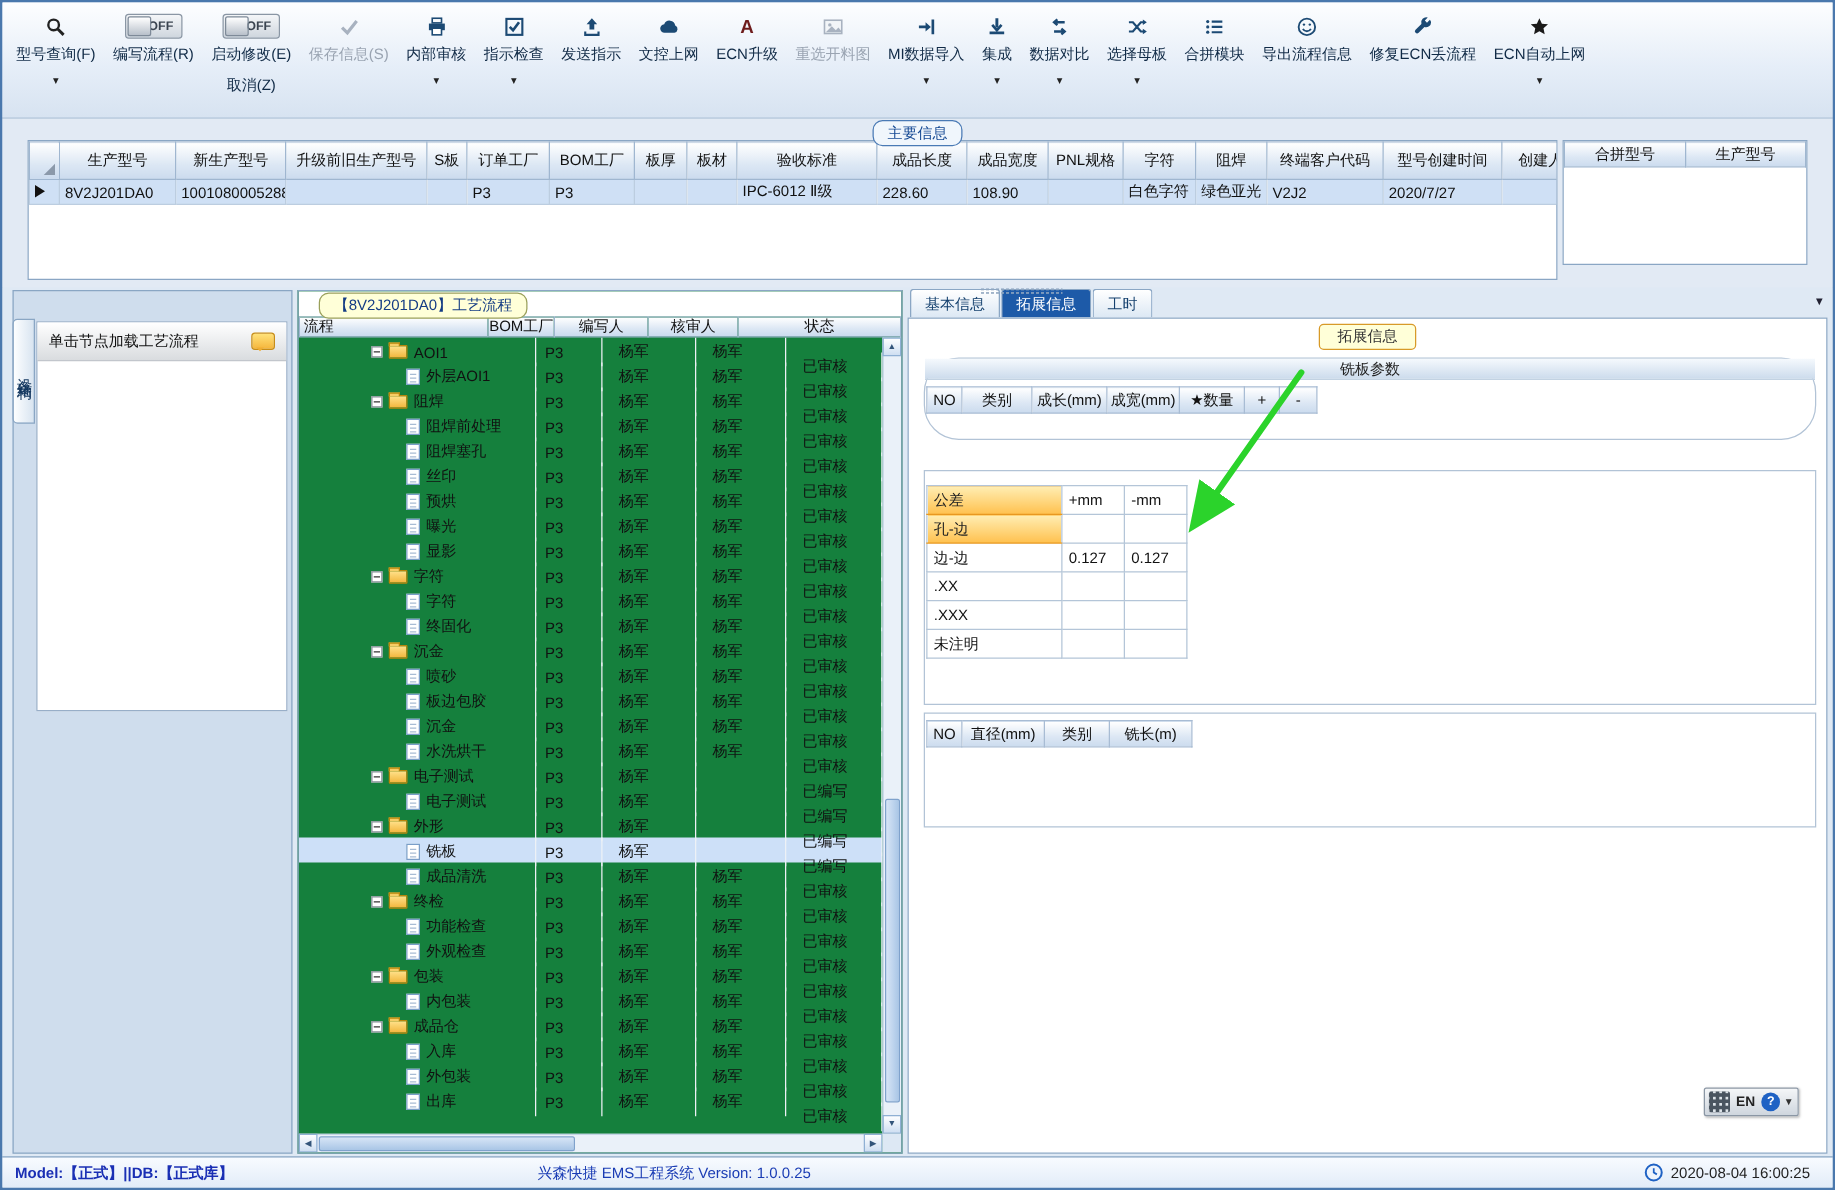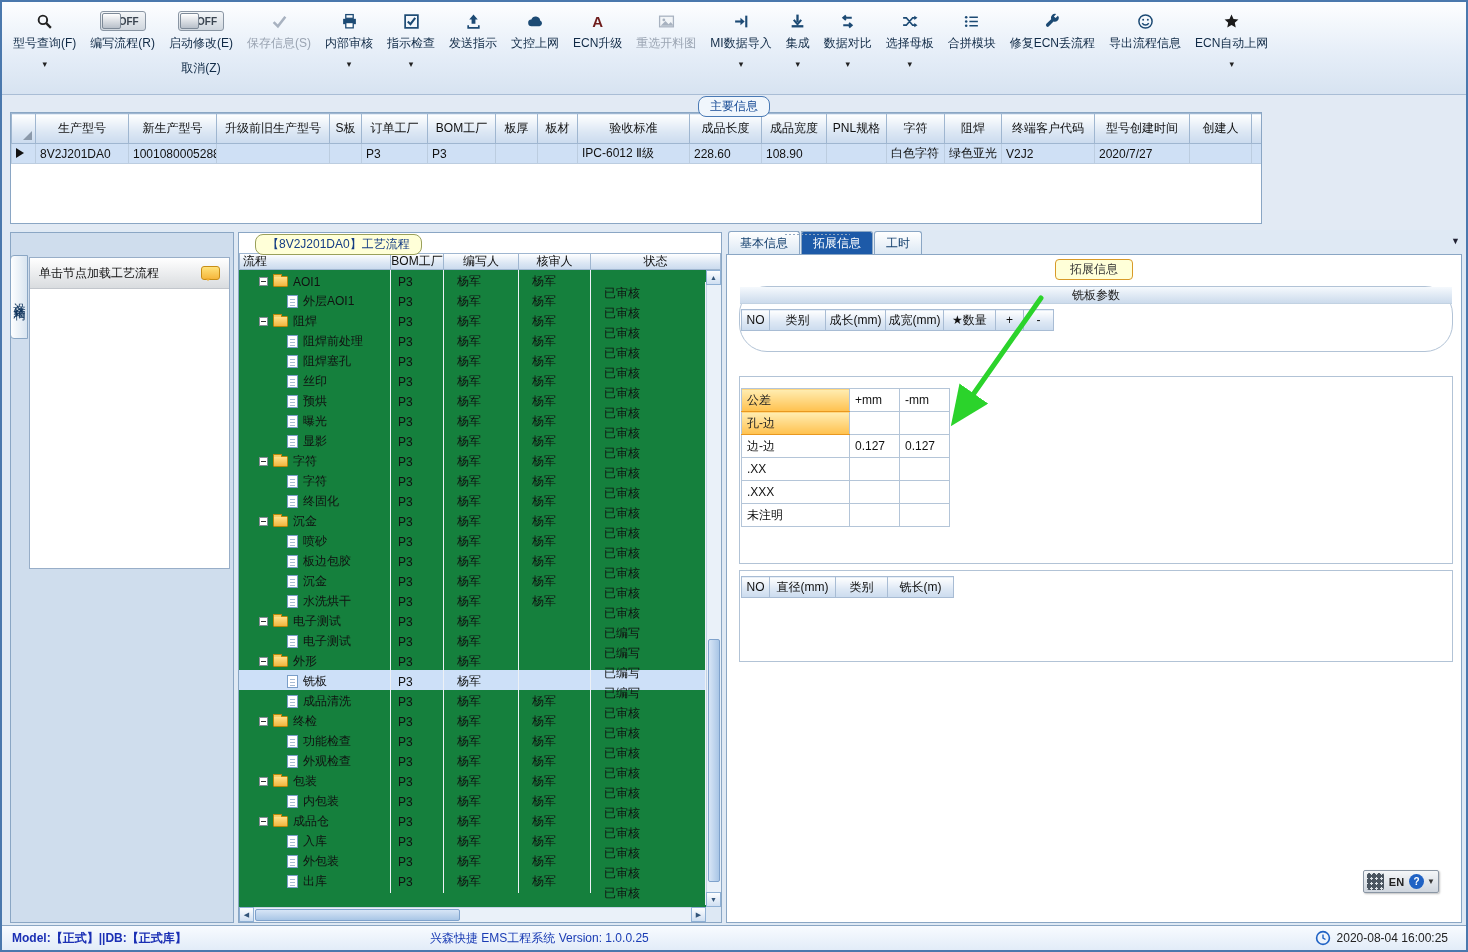--- a/index.html
+++ b/index.html
@@ -18,21 +18,21 @@
   .tb-btn.disabled { color:#9aa4b2; }
   .tb-btn.disabled .ticon { color:#a8b2c0; }
   .letterA { font-weight:bold; font-size:15px; color:#6e1c1c; }
   .toggle { width:46px; height:20px; border:1px solid #8a96a4; border-radius:3px; background:linear-gradient(#f4f6f8,#cfd6de); position:relative; display:flex; align-items:center; justify-content:flex-end; padding-right:6px; font-size:10px; font-weight:bold; color:#3a4450; }
   .toggle .knob { position:absolute; left:1px; top:1px; width:19px; height:16px; border-radius:2px; background:linear-gradient(#ffffff,#b8c0ca); border:1px solid #7e8a98; }
 
   
   .main-info { height:135px; background:#e2eaf4; position:relative; padding-top:17px; flex:none; }
   .bubble { position:absolute; z-index:5; border-radius:8px; padding:1px 11px; font-size:12px; white-space:nowrap; }
   .bubble.blue { left:50%; top:1px; transform:translateX(-50%); background:#f0f6fc; border:1px solid #4a7ab5; color:#164a94; }
-  .mi-wrap { display:flex; align-items:flex-start; padding:0 8px; }
+  .mi-wrap { display:flex; align-items:flex-start; padding:0 20px; }
   .box { background:#fff; border:1px solid #8aa6c4; overflow:hidden; }
   .mi-main { width:1252px; height:112px; }
   .mi-side { width:200px; height:100px; margin-left:4px; }
   table { border-collapse:collapse; table-layout:fixed; width:100%; }
   th { background:linear-gradient(#ffffff,#dce7f4 60%,#cbdbee); border:1px solid #9fb6d0; height:30px; font-weight:normal; font-size:12px; padding:0 2px; white-space:nowrap; overflow:hidden; }
   .mi-side th { height:20px; }
   td { border:1px solid #bccde0; height:20px; padding:0 4px; white-space:nowrap; overflow:hidden; font-size:12px; }
   tr[data-name="main-info-data-row"] td { background:#cfe0f5; }
   .corner { position:relative; }
   .corner::after { content:""; position:absolute; right:3px; bottom:3px; border-left:9px solid transparent; border-bottom:9px solid #8b99aa; }
@@ -50,21 +50,21 @@
   .chat::after { content:""; position:absolute; left:3px; bottom:-5px; border:3px solid transparent; border-top-color:#f0ad32; }
 
   
   .mid-panel { width:484px; flex:none; background:#15803d; border:1px solid #8aa6c4; position:relative; overflow:hidden; }
   .mp-titlebar { height:20px; background:#fff; position:relative; }
   .bubble.cream { background:#ffffd8; border:1px solid #9aa05a; color:#143c84; left:16px; top:1px; position:absolute; }
   .tree-head { height:17px; display:grid; grid-template-columns:152px 53px 75px 72px 1fr;text-align:right; }
   .tree-head .hc { background:linear-gradient(#ffffff,#dce7f4 60%,#cbdbee); border:1px solid #9fb6d0; border-left:none; font-size:12px; display:flex; align-items:center; justify-content:center; overflow:hidden; }
   .tree-head .hc:first-child { border-left:1px solid #9fb6d0; justify-content:flex-start; padding-left:3px; }
   .tree-body { position:absolute; top:37px; left:0; right:15px; bottom:15px; overflow:hidden; }
-  .tree-row { height:20px; display:grid; grid-template-columns:152px 53px 75px 72px 1fr; align-items:center; cursor:default; }
+  .tree-row { height:20px; display:grid; grid-template-columns:152px 53px 75px 72px 1fr; align-items:center; cursor:default;padding-left:38px; }
   .tree-row.selected { background:#cde0f8; }
   .tc { height:100%; display:flex; align-items:center; overflow:hidden; border-right:1px solid #edf1f6; font-size:12px; }
   .tc-bom { padding-left:7px; } .tc-w { padding-left:13px; } .tc-a { padding-left:13px; } .tc-s { padding-left:13px; white-space:nowrap;margin-top:23px; }
   .tc-tree.folder-row { padding-left:20px; } .tc-tree.leaf-row { padding-left:48px; }
   .expander { width:9px; height:9px; border:1px solid #848c96; background:#fff; position:relative; margin-right:5px; flex:none; }
   .expander::after { content:""; position:absolute; left:1px; right:1px; top:3px; height:1px; background:#333; }
   .folder { width:15px; height:11px; background:linear-gradient(#ffe18a,#f2b63e); border:1px solid #b8860b; border-radius:1px; position:relative; margin-right:5px; flex:none; }
   .folder::before { content:""; position:absolute; top:-3px; left:-1px; width:7px; height:2px; background:#f6cd66; border:1px solid #b8860b; border-bottom:none; }
   .page { width:11px; height:13px; background:#fff; border:1px solid #7a9ec8; margin-right:5px; flex:none; position:relative; }
   .page::after { content:""; position:absolute; top:3px; left:2px; right:2px; height:1px; background:#a8bcd4; box-shadow:0 3px 0 #a8bcd4,0 6px 0 #a8bcd4; }
@@ -257,39 +257,39 @@
           <svg viewBox="0 0 16 16">
             <circle cx="3" cy="4" r="1.2" fill="currentColor"></circle>
             <circle cx="3" cy="8" r="1.2" fill="currentColor"></circle>
             <circle cx="3" cy="12" r="1.2" fill="currentColor"></circle>
             <path d="M6 4 H14 M6 8 H14 M6 12 H14" stroke="currentColor" stroke-width="1.6"></path>
           </svg>
         </span>
         <span class="tlabel" data-name="toolbar-button-label">合拼模块</span>
         <span class="tarrow" data-name="spacer"></span>
       </div>
-      <div class="tb-btn" data-name="toolbar-button-fix-ecn-lost-process">
-        <span class="ticon" data-name="wrench-icon">
-          <svg viewBox="0 0 16 16">
-            <path d="M14 4.5 a3.8 3.8 0 0 1 -5 3.6 L4.6 12.5 a1.6 1.6 0 0 1 -2.3 -2.3 L6.7 5.8 A3.8 3.8 0 0 1 11.5 1 L9.3 3.2 L10.9 4.8 L13.1 2.6 A3.8 3.8 0 0 1 14 4.5 Z" fill="currentColor"></path>
-          </svg>
-        </span>
-        <span class="tlabel" data-name="toolbar-button-label">修复ECN丢流程</span>
-        <span class="tarrow" data-name="spacer"></span>
-      </div>
       <div class="tb-btn" data-name="toolbar-button-export-process-info">
         <span class="ticon" data-name="smiley-icon">
           <svg viewBox="0 0 16 16">
             <circle cx="8" cy="8" r="6.2" fill="none" stroke="currentColor" stroke-width="1.4"></circle>
             <circle cx="5.8" cy="6.3" r="0.9" fill="currentColor"></circle>
             <circle cx="10.2" cy="6.3" r="0.9" fill="currentColor"></circle>
             <path d="M5 9.5 a3.4 3.4 0 0 0 6 0" fill="none" stroke="currentColor" stroke-width="1.4"></path>
           </svg>
         </span>
         <span class="tlabel" data-name="toolbar-button-label">导出流程信息</span>
+        <span class="tarrow" data-name="spacer"></span>
+      </div>
+      <div class="tb-btn" data-name="toolbar-button-fix-ecn-lost-process">
+        <span class="ticon" data-name="wrench-icon">
+          <svg viewBox="0 0 16 16">
+            <path d="M14 4.5 a3.8 3.8 0 0 1 -5 3.6 L4.6 12.5 a1.6 1.6 0 0 1 -2.3 -2.3 L6.7 5.8 A3.8 3.8 0 0 1 11.5 1 L9.3 3.2 L10.9 4.8 L13.1 2.6 A3.8 3.8 0 0 1 14 4.5 Z" fill="currentColor"></path>
+          </svg>
+        </span>
+        <span class="tlabel" data-name="toolbar-button-label">修复ECN丢流程</span>
         <span class="tarrow" data-name="spacer"></span>
       </div>
       <div class="tb-btn" data-name="toolbar-button-ecn-auto-upload">
         <span class="ticon" data-name="star-icon">
           <svg viewBox="0 0 16 16" style="color:#1a1a1a">
             <path d="M8 1.5 L9.9 5.6 L14.5 6.1 L11.1 9.1 L12 13.6 L8 11.3 L4 13.6 L4.9 9.1 L1.5 6.1 L6.1 5.6 Z" fill="currentColor"></path>
           </svg>
         </span>
         <span class="tlabel" data-name="toolbar-button-label">ECN自动上网</span>
         <span class="tarrow" data-name="dropdown-arrow-icon">▾</span>
@@ -361,20 +361,30 @@
                 <td data-name="cell">白色字符</td>
                 <td data-name="cell">绿色亚光</td>
                 <td data-name="cell">V2J2</td>
                 <td data-name="cell">2020/7/27</td>
                 <td data-name="cell"></td>
                 <td data-name="cell"></td>
               </tr>
         </tbody>
           </table>
       </div>
+      <div class="box mi-side" data-name="merge-model-grid">
+        <table>
+            <tbody>
+              <tr data-name="merge-header-row">
+                <th data-name="column-header">合拼型号</th>
+                <th data-name="column-header">生产型号</th>
+              </tr>
+            </tbody>
+          </table>
+      </div>
     </div>
   </div>
 
   <div class="content" data-name="content-area">
 
     <div class="left-panel" data-name="device-structure-panel">
       <div class="vtab" data-name="device-structure-tab">设备结构</div>
       <div class="lp-box" data-name="device-tree-box">
         <div class="lp-head">
           <span data-name="device-tree-hint">单击节点加载工艺流程</span>

